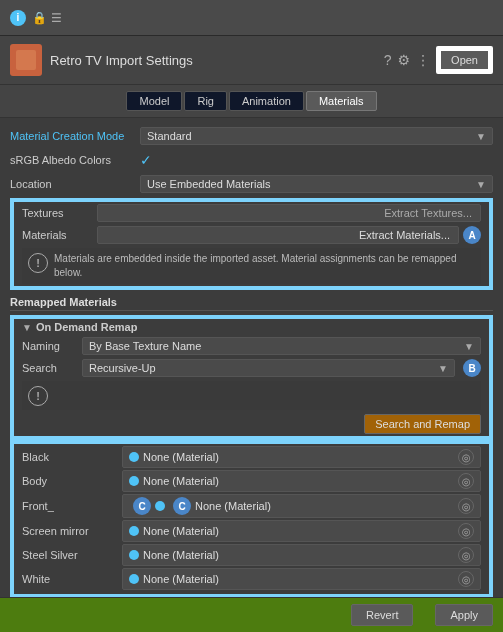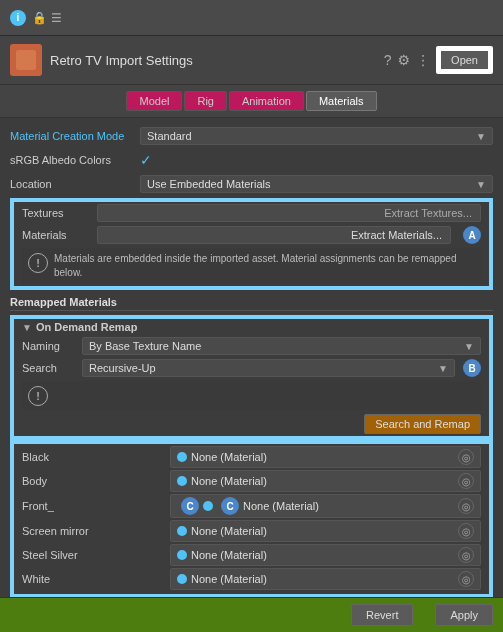--- a/index.html
+++ b/index.html
@@ -106,21 +106,21 @@
       display: flex;
       justify-content: center;
       gap: 2px;
       padding: 6px 8px;
       border-bottom: 1px solid #333;
     }
     .tab {
       padding: 3px 12px;
       font-size: 11px;
       color: #ccc;
-      background: #be185d;
+      background: #0f172a;
       border: 1px solid #555;
       cursor: pointer;
       border-radius: 2px;
     }
     .tab.active {
       background: #5a5a5a;
       color: #fff;
       border-color: #777;
     }
     .content {
@@ -271,21 +271,20 @@
       border-radius: 2px;
       display: block;
       margin-left: auto;
       margin-top: 4px;
     }
     .material-row {
       display: flex;
       align-items: center;
       margin-bottom: 2px;
       min-height: 20px;
-      gap: 48px;
     }
     .material-label {
       color: #ccc;
       font-size: 11px;
       width: 100px;
       flex-shrink: 0;
     }
     .material-value {
       flex: 1;
       display: flex;
@@ -440,21 +439,21 @@
 
     <div class="red-bordered-section">
 
       <div class="section-row">
         <span class="section-label">Textures</span>
         <button class="extract-btn">Extract Textures...</button>
       </div>
 
       <div class="section-row">
         <span class="section-label">Materials</span>
-        <div style="flex:1; display:flex; align-items:center; gap:8px;">
+        <div style="flex:1; display:flex; align-items:center; gap:0;">
           <button class="extract-btn active">Extract Materials...</button>
           <div class="circle-label">A</div>
         </div>
       </div>
 
       <div class="info-box">
         <div class="info-icon">!</div>
         <span class="info-text">Materials are embedded inside the imported asset. Material assignments can be remapped below.</span>
       </div>
     </div>

